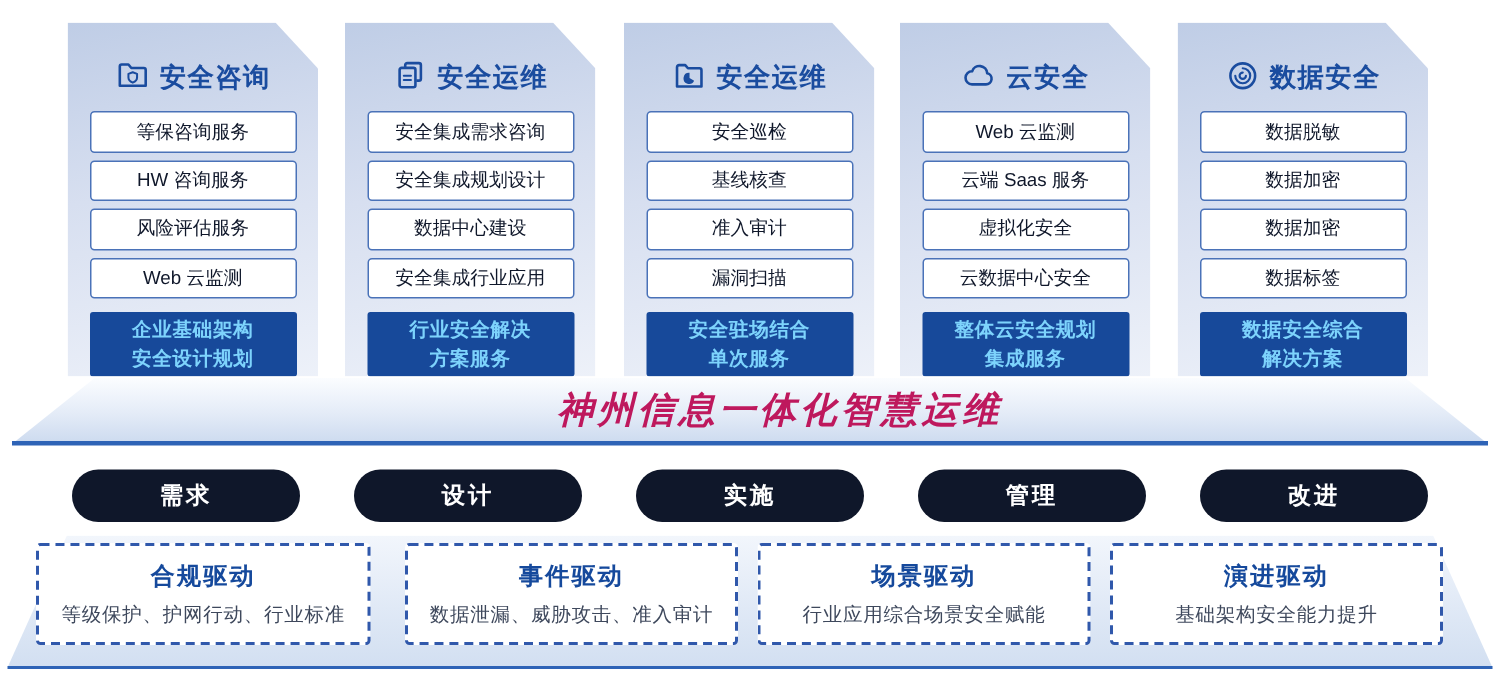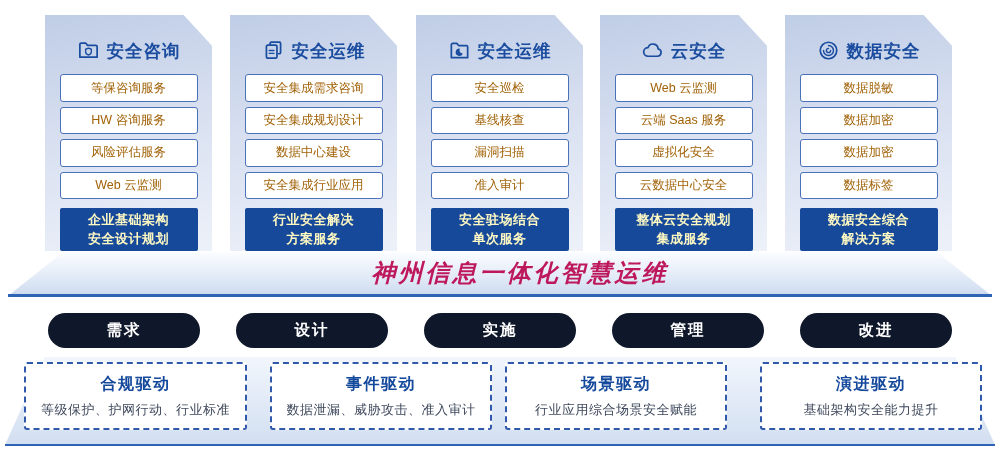--- a/index.html
+++ b/index.html
@@ -11,25 +11,25 @@
   .card{position:absolute;top:15px;width:167px;height:236px;
         background:linear-gradient(168deg,#bfcde6 0%,#d7dff0 45%,#edf1f9 100%);
         clip-path:polygon(0 0,83% 0,100% 13%,100% 100%,0 100%);
         display:flex;flex-direction:column;align-items:center;}
   .card.c1{left:45px}.card.c2{left:230px}.card.c3{left:416px}.card.c4{left:600px}.card.c5{left:785px}
   .card-head{margin-top:23px;height:26px;display:flex;align-items:center;gap:7px;}
   .card-title{font-size:17.5px;font-weight:bold;color:#1a4c9f;letter-spacing:1px;}
   .card-icon{width:23px;height:23px;display:block;}
   .item{width:138px;height:28px;margin-top:5px;background:#ffffff;border:1px solid #4a72b8;
         border-radius:3px;display:flex;align-items:center;justify-content:center;
-        font-size:12.5px;color:#a16207;}
+        font-size:12.5px;color:#0f172a;}
   .item.first{margin-top:11px;}
   .hl{width:138px;height:44px;margin-top:9px;background:#17499a;border-radius:2px;
       display:flex;flex-direction:column;align-items:center;justify-content:center;
-      font-size:13px;font-weight:bold;color:#fef9c3;line-height:1.45;letter-spacing:.5px;}
+      font-size:13px;font-weight:bold;color:#7dd3fc;line-height:1.45;letter-spacing:.5px;}
 
   
   .banner-platform{position:absolute;left:8px;top:252px;width:984px;height:44px;
       background:linear-gradient(180deg,#fbfdff 0%,#e3ebf7 55%,#ccdaef 100%);
       clip-path:polygon(5.6% 0,94.4% 0,100% 100%,0 100%);}
   .banner-line{position:absolute;left:8px;top:294px;width:984px;height:2.5px;background:#2e63b6;}
   .banner-title{position:absolute;left:0;top:257px;width:1000px;text-align:center;
       font-size:24px;font-weight:bold;font-style:italic;color:#be185d;letter-spacing:3px;margin-left:20px;}
 
   
@@ -39,21 +39,21 @@
   .pill.p1{left:48px}.pill.p2{left:236px}.pill.p3{left:424px}.pill.p4{left:612px}.pill.p5{left:800px}
 
   
   .bottom-platform{position:absolute;left:5px;top:357px;width:990px;height:88px;
       background:linear-gradient(180deg,#f2f6fc 0%,#e0e9f6 55%,#d2dff1 100%);
       clip-path:polygon(4% 0,96% 0,100% 100%,0 100%);}
   .bottom-line{position:absolute;left:5px;top:443.5px;width:990px;height:2.5px;background:#2e63b6;}
   .driver{position:absolute;top:362px;height:68px;background:#ffffff;border:2px dashed #3058ab;
       border-radius:3px;display:flex;flex-direction:column;align-items:center;justify-content:center;}
   .driver.d1{left:24px;width:223px}.driver.d2{left:270px;width:222px}
-  .driver.d3{left:505px;width:222px}.driver.d4{left:760px;width:222px}
+  .driver.d3{left:505px;width:222px}.driver.d4{left:740px;width:222px}
   .driver-title{font-size:16px;font-weight:bold;color:#15499c;letter-spacing:1.5px;}
   .driver-desc{margin-top:6px;font-size:13px;color:#3e485c;letter-spacing:.5px;}
 
   svg{display:block;}
 </style>
 </head>
 <body>
 
 <div class="stage">
 
@@ -103,22 +103,22 @@
   <div class="card c3">
     <div class="card-head">
       <svg class="card-icon" viewBox="0 0 24 24">
         <path d="M3.5 19.5 V6 A1.4 1.4 0 0 1 4.9 4.6 H9.2 l1.9 2.2 H19.1 A1.4 1.4 0 0 1 20.5 8.2 V19.5 Z" fill="none" stroke="#1a4c9f" stroke-width="1.8" stroke-linejoin="round"></path>
         <path d="M12.2 13.6 V9.9 A3.9 3.9 0 1 0 15.4 15.5 Z" fill="#1a4c9f" stroke="none"></path>
       </svg>
       <span class="card-title">安全运维</span>
     </div>
     <div class="item first">安全巡检</div>
     <div class="item">基线核查</div>
+    <div class="item">准入审计</div>
     <div class="item">漏洞扫描</div>
-    <div class="item">准入审计</div>
     <div class="hl">
       <span>安全驻场结合</span>
       <span>单次服务</span>
     </div>
   </div>
 
   <div class="card c4">
     <div class="card-head">
       <svg class="card-icon" viewBox="0 0 24 24">
         <path d="M7.3 18 H17 a3.9 3.9 0 0 0 .9-7.7 A5.4 5.4 0 0 0 7.4 8.9 A4.1 4.1 0 0 0 7.3 18 Z" fill="none" stroke="#1a4c9f" stroke-width="1.8" stroke-linejoin="round"></path>

